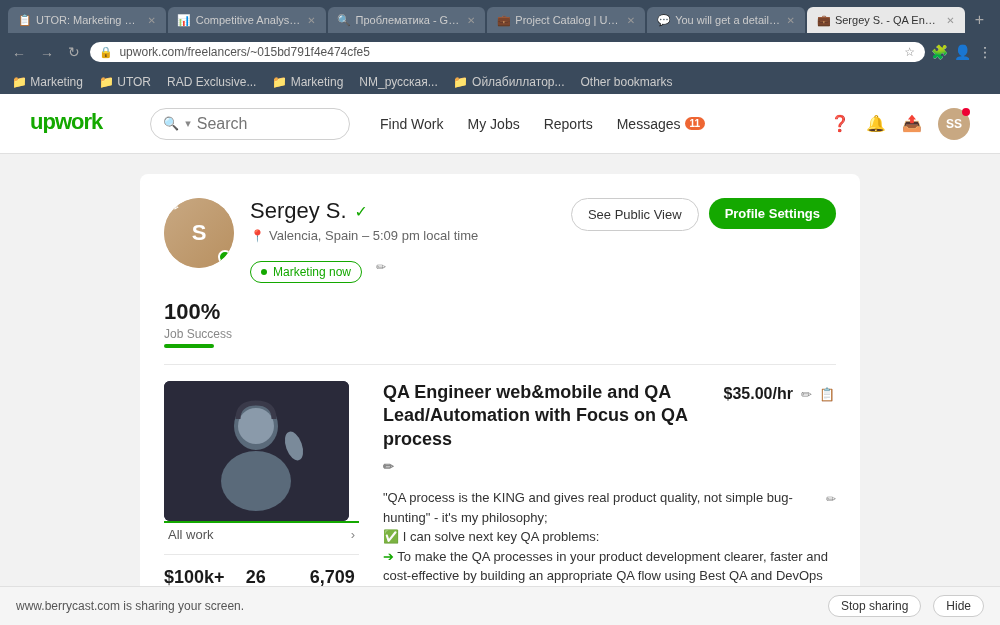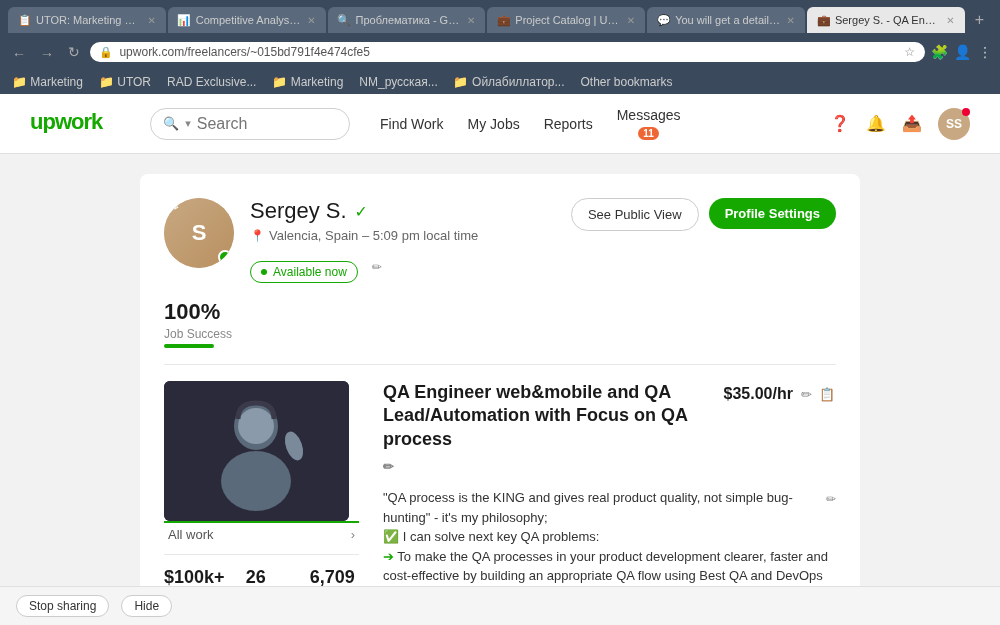--- a/index.html
+++ b/index.html
@@ -22,21 +22,21 @@
 
     
     .upwork-nav { background: #fff; border-bottom: 1px solid #e0e0e0; padding: 0 30px; display: flex; align-items: center; height: 60px; gap: 20px; }
     .upwork-logo { color: #14a800; font-size: 22px; font-weight: 900; letter-spacing: -1px; margin-right: 10px; }
     .search-box { display: flex; align-items: center; border: 1px solid #d0d0d0; border-radius: 20px; padding: 6px 12px; gap: 6px; min-width: 200px; }
     .search-icon { color: #888; font-size: 13px; }
     .search-input { border: none; outline: none; font-size: 16px; color: #6d28d9; background: transparent; width: 140px; }
     .nav-links { display: flex; align-items: center; gap: 24px; margin-left: 10px; }
     .nav-link { color: #333; font-size: 14px; font-weight: 500; text-decoration: none; cursor: pointer; }
     .nav-right { margin-left: auto; display: flex; align-items: center; gap: 16px; }
-    .messages-link { color: #333; font-size: 14px; font-weight: 500; cursor: pointer; display: flex; align-items: center; gap: 4px; flex-direction: column; }
+    .messages-link { color: #333; font-size: 14px; font-weight: 500; cursor: pointer; display: flex; align-items: center; gap: 4px; }
     .badge { background: #e63; color: #fff; border-radius: 10px; font-size: 10px; padding: 1px 5px; font-weight: 700; }
     .nav-icon { color: #555; font-size: 16px; cursor: pointer; }
     .avatar-circle { width: 32px; height: 32px; border-radius: 50%; background: #c8a882; display: flex; align-items: center; justify-content: center; color: #fff; font-size: 13px; font-weight: 600; position: relative; }
     .avatar-dot { width: 8px; height: 8px; background: #e03; border-radius: 50%; position: absolute; top: 0; right: 0; }
 
     
     .page-content { background: #f2f2f2; min-height: 450px; display: flex; justify-content: center; padding: 20px; }
     .profile-card { background: #fff; border-radius: 8px; width: 720px; padding: 24px; position: relative; }
     .avatar-large { width: 70px; height: 70px; border-radius: 50%; background: #c8a882; display: flex; align-items: center; justify-content: center; color: #fff; font-size: 24px; font-weight: 600; position: relative; overflow: hidden; flex-shrink: 0; }
     .online-dot { width: 14px; height: 14px; background: #14a800; border-radius: 50%; border: 2px solid #fff; position: absolute; bottom: 4px; right: 2px; }
@@ -203,21 +203,21 @@
               <span>Sergey S.</span>
               <span class="verified-icon">✓</span>
             </div>
             <div class="profile-location">
               <span class="location-icon">📍</span>
               <span>Valencia, Spain – 5:09 pm local time</span>
             </div>
             <div style="display:flex;align-items:center;gap:8px;margin-top:8px;">
               <div class="availability-badge">
                 <div class="avail-dot"></div>
-                <span>Available now</span>
+                <span>Marketing now</span>
               </div>
               <span class="edit-pencil">✏</span>
             </div>
           </div>
         </div>
 
         <div class="profile-actions">
           <button class="btn-public">See Public View</button>
           <button class="btn-settings">Profile Settings</button>
         </div>
@@ -301,17 +301,18 @@
 
           </div>
 
         </div>
       </div>
 
     </div>
   </div>
 
   <div class="sharing-bar">
+    <span class="sharing-url">www.berrycast.com is sharing your screen.</span>
     <button class="btn-stop">Stop sharing</button>
     <button class="btn-hide">Hide</button>
   </div>
 
 </div>
 
 </body></html>

